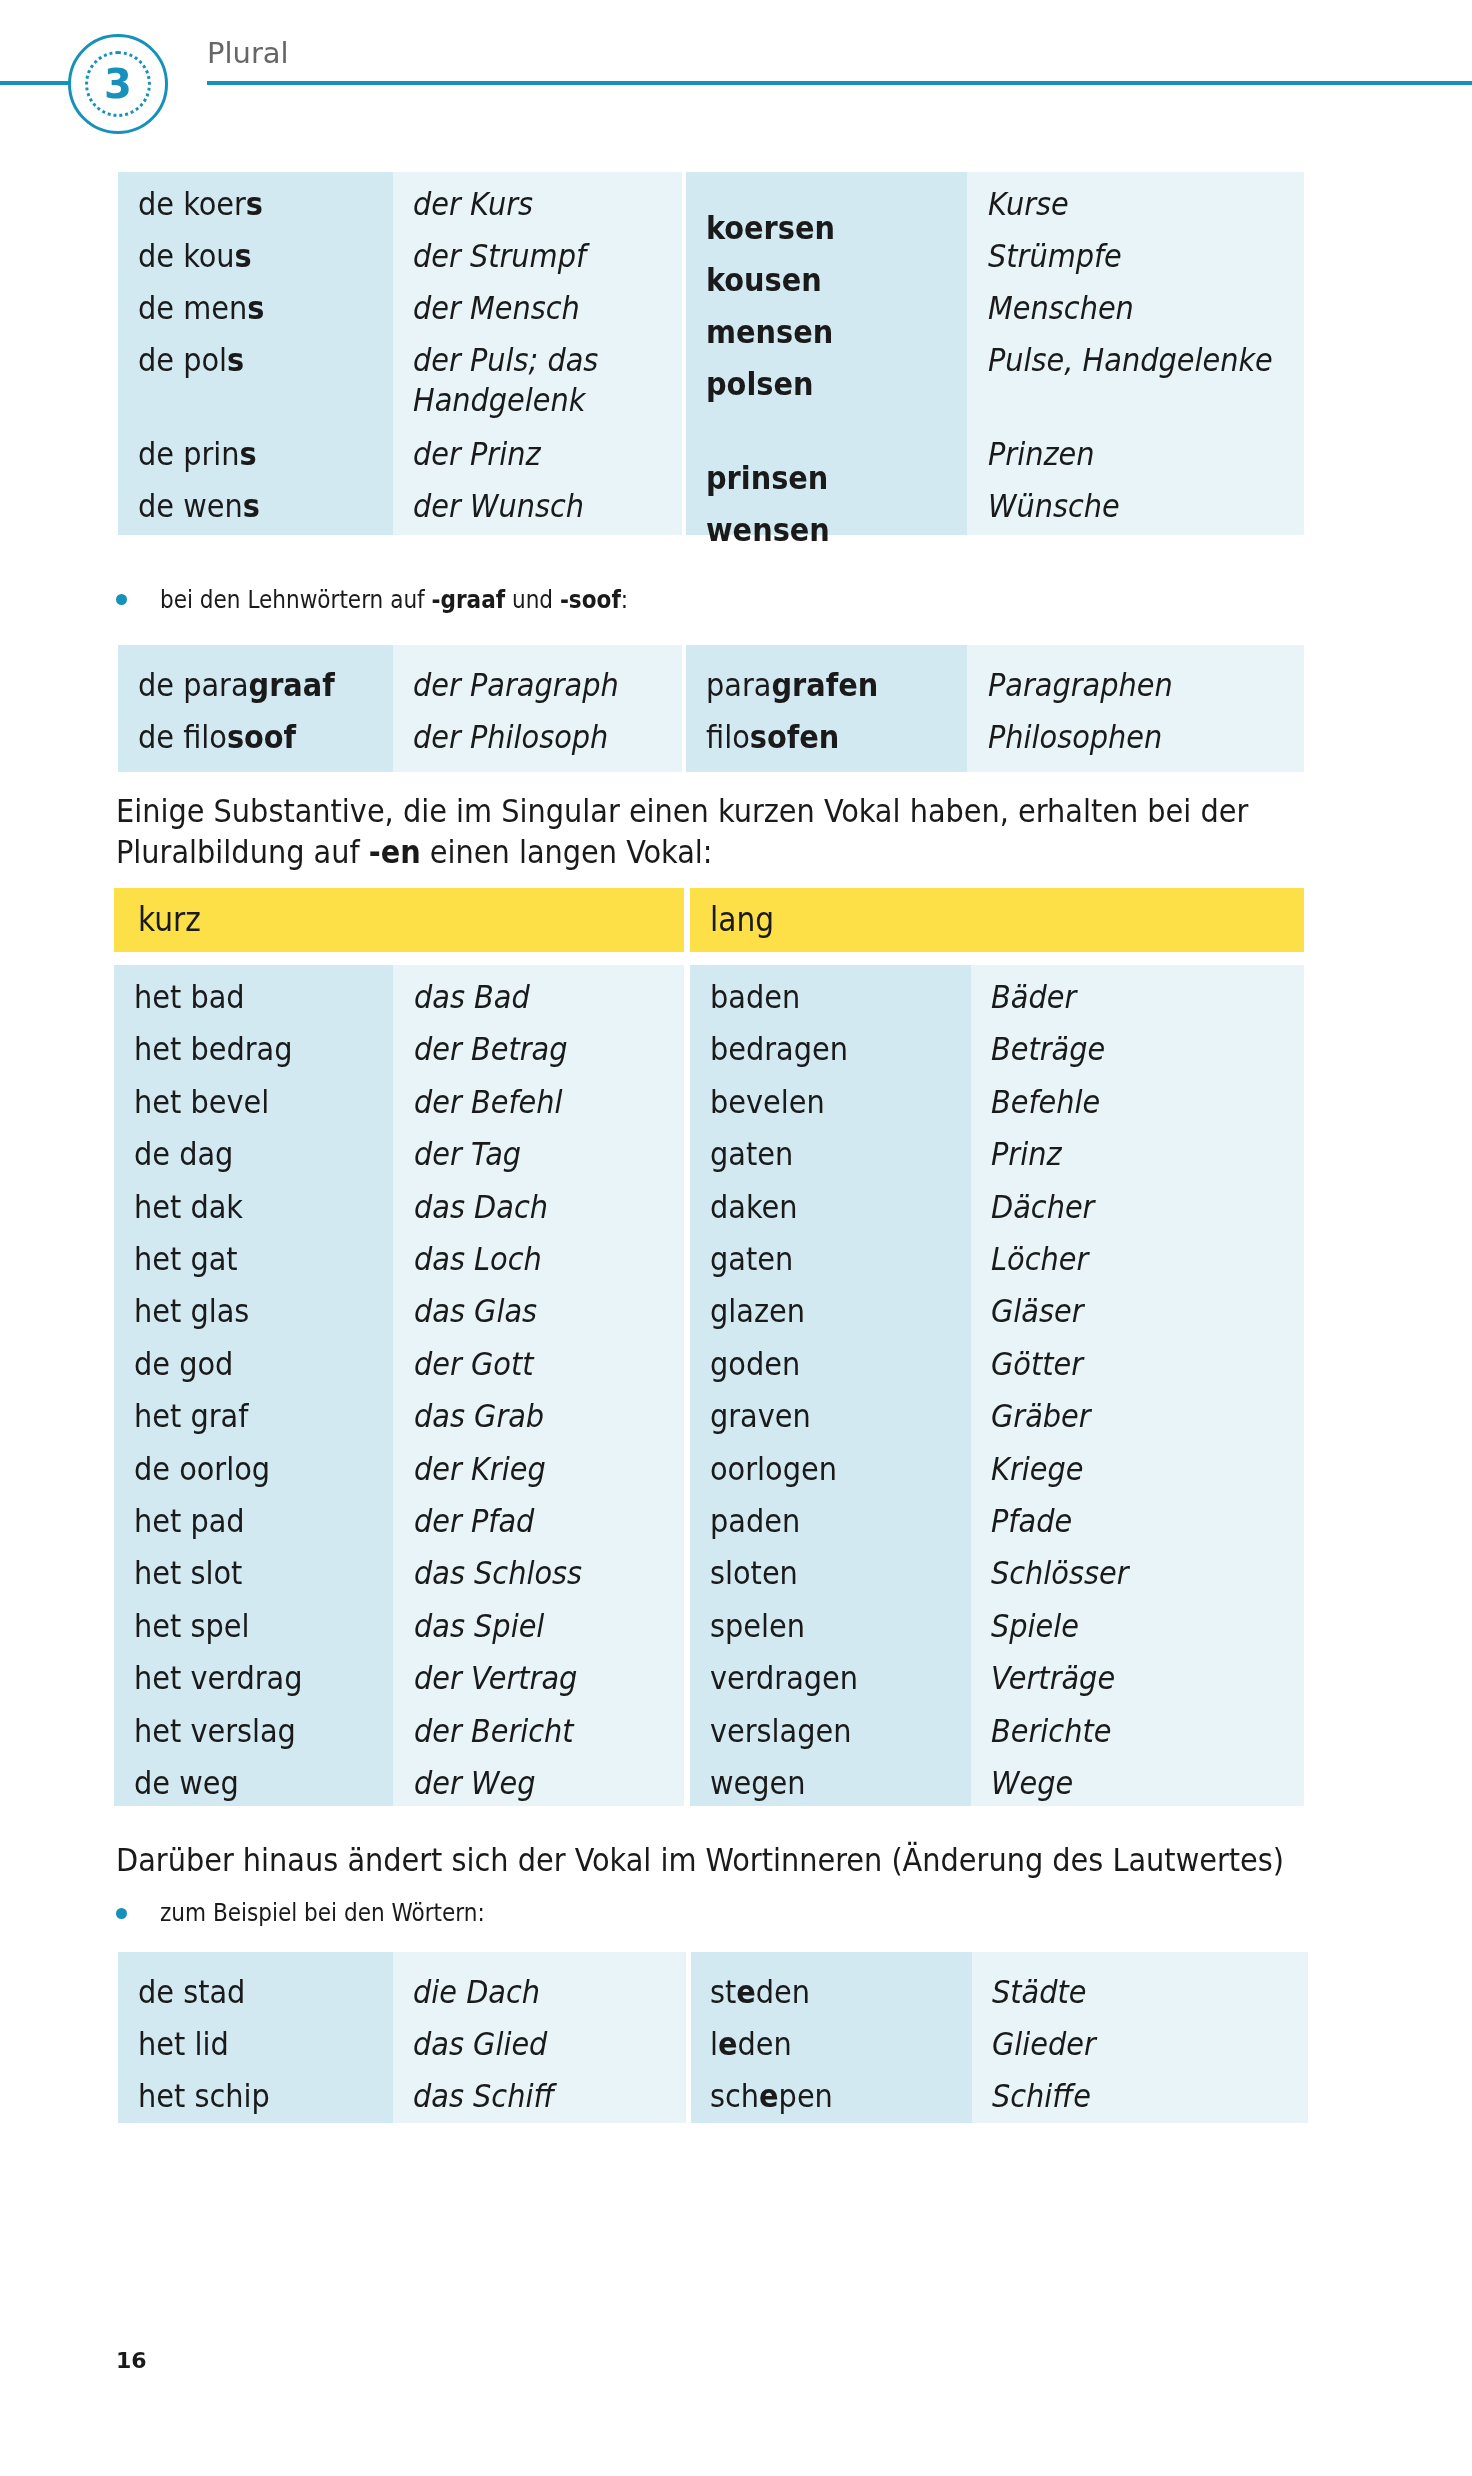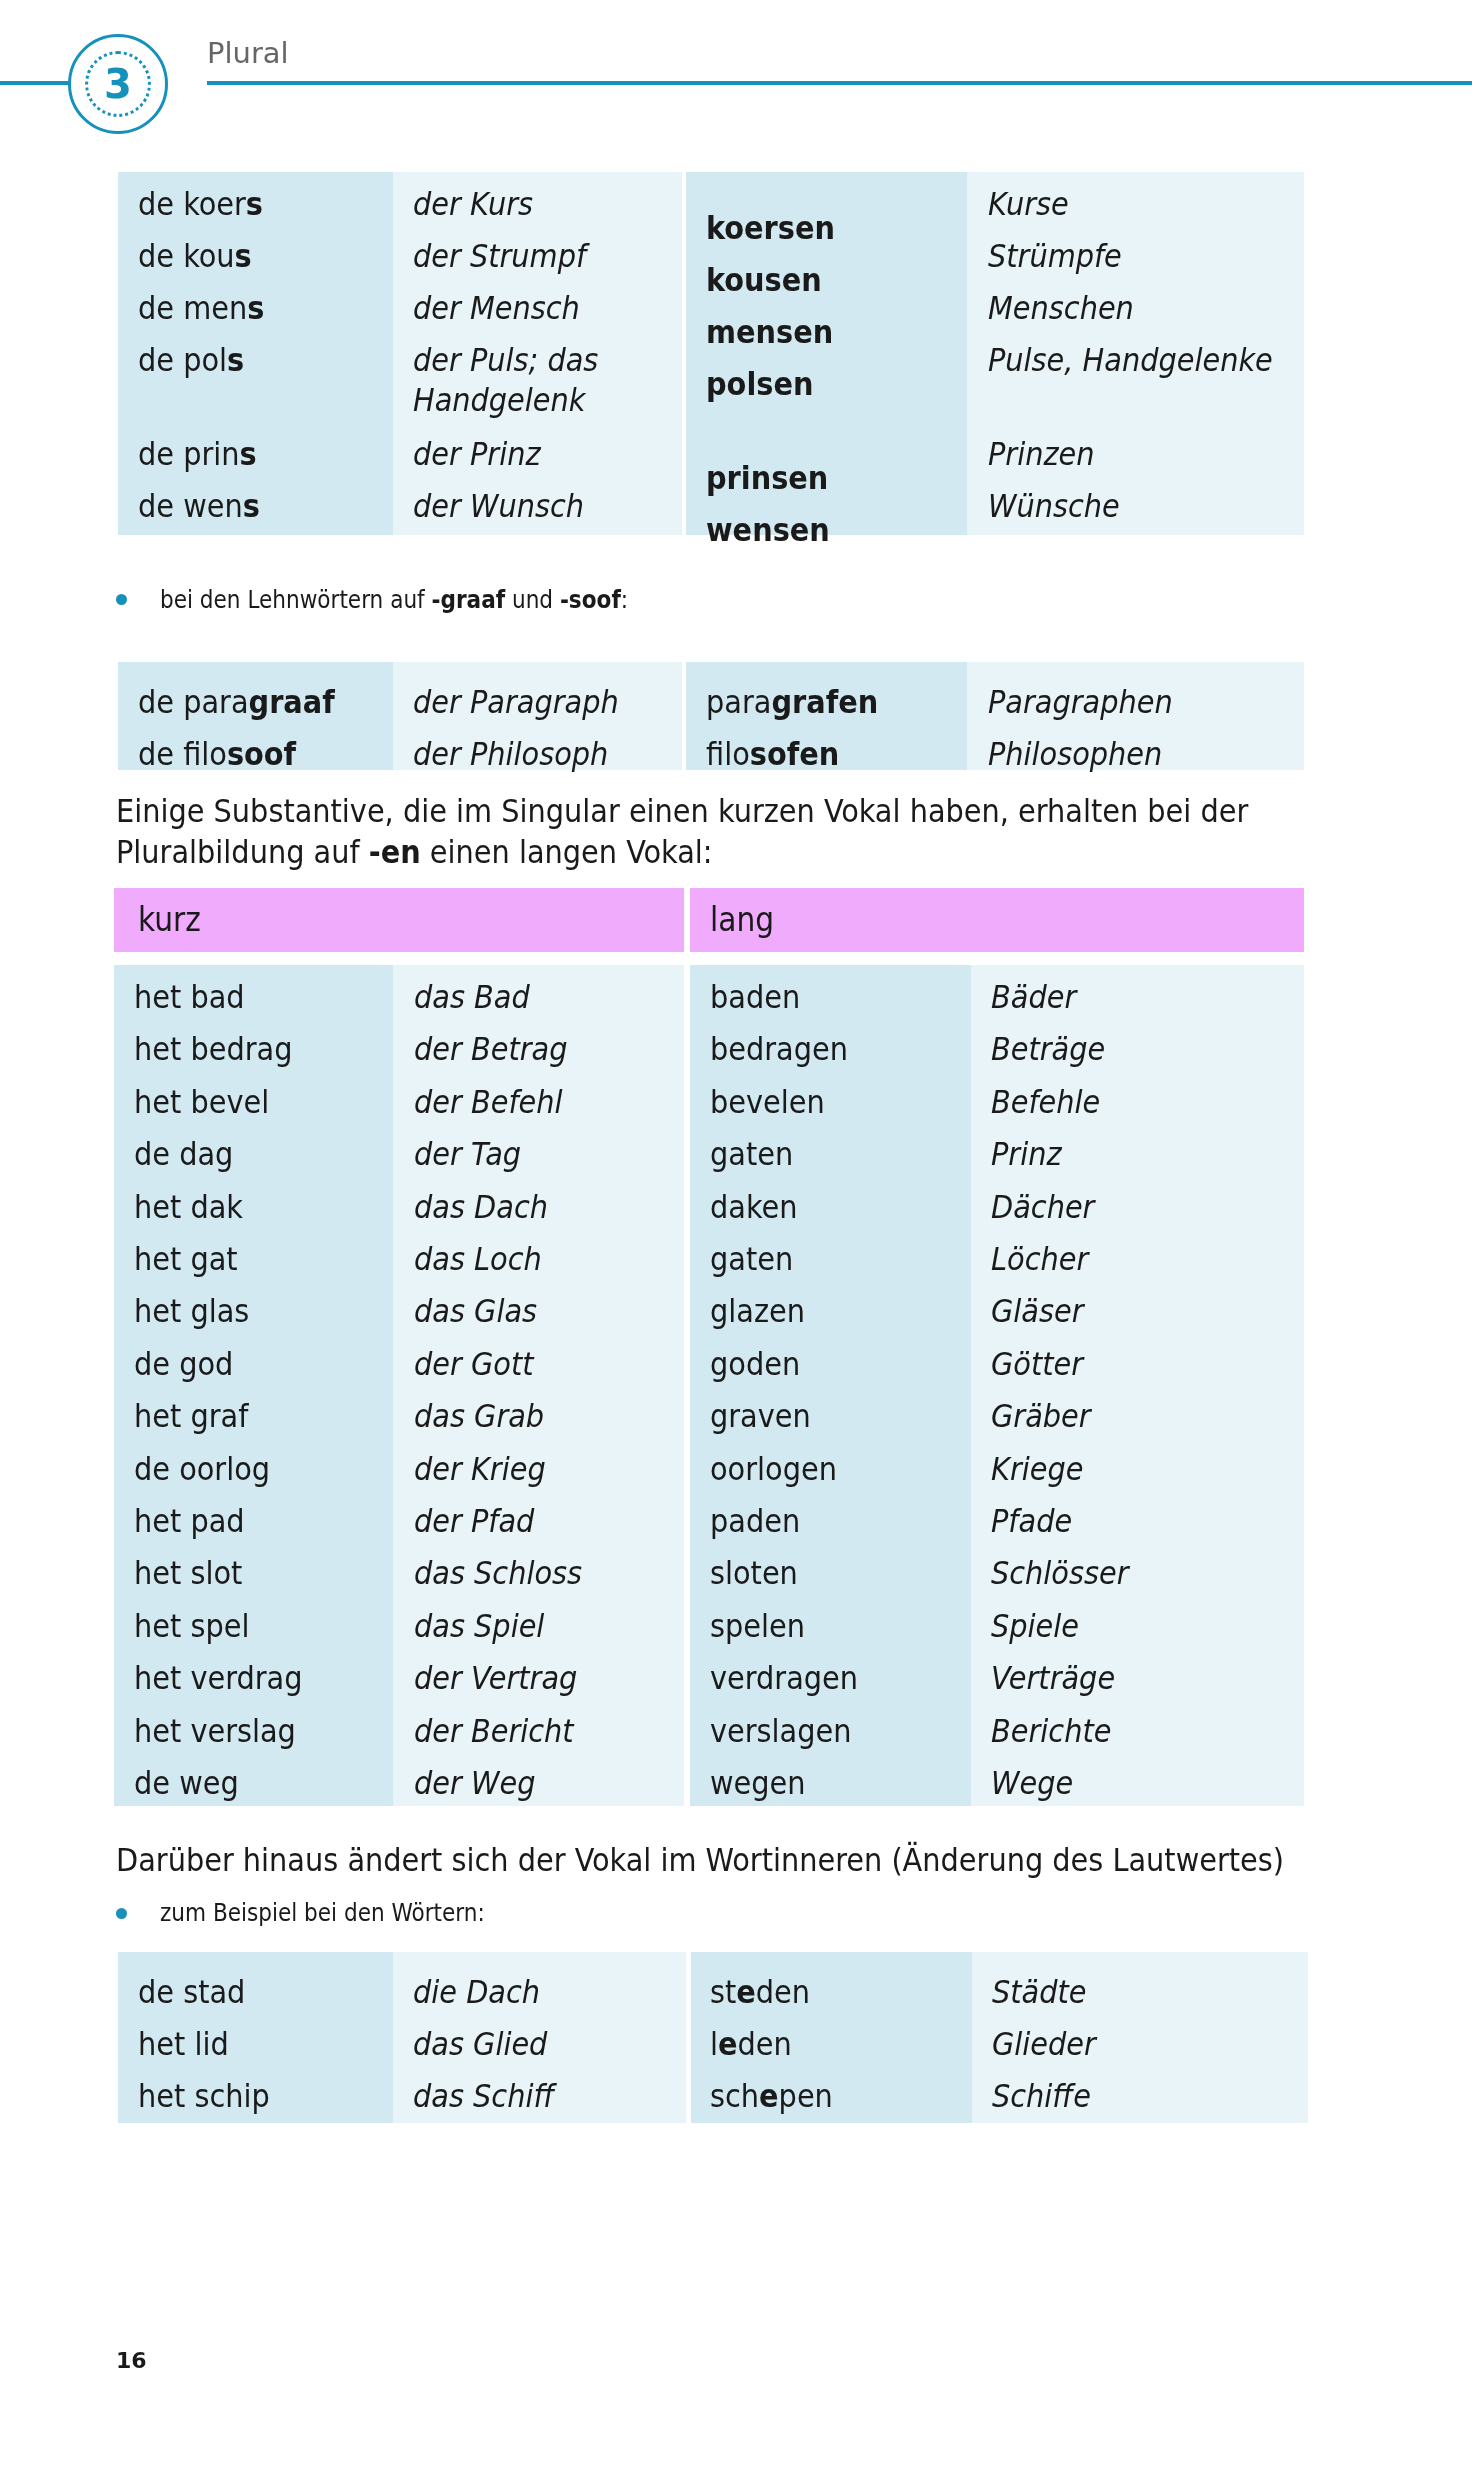--- a/index.html
+++ b/index.html
@@ -16,21 +16,21 @@
   .c2{left:275px;width:289px;background:#e8f4f7;}
   .c3{left:568px;width:281px;background:#d2e9f1;}
   .c4{left:849px;width:337px;background:#e8f4f7;}
   .row{position:absolute;left:0;width:100%;font-size:32px;line-height:40px;}
   .cell{position:absolute;top:0;}
   .cell.a{left:20px;}
   .cell.b{left:295px;font-style:italic;width:270px;}
   .cell.c{left:588px;}
   .cell.d{left:870px;font-style:italic;}
   .bold{font-weight:bold;margin-top:24px;}
-  .hdr{position:absolute;top:0;height:64px;background:#f0abfc;font-size:33px;line-height:64px;}
+  .hdr{position:absolute;top:0;height:64px;background:#fde047;font-size:33px;line-height:64px;}
   .txt{position:absolute;left:116px;font-size:32px;line-height:40px;white-space:nowrap;}
   .bullet{position:absolute;left:116px;width:11px;height:11px;border-radius:50%;background:#1591bb;}
   .btxt{position:absolute;left:160px;font-size:24px;line-height:40px;white-space:nowrap;}
   .pnum{left:116px;top:2348px;font-weight:bold;font-size:22px;font-family:"DejaVu Sans",sans-serif;}
 </style>
 </head>
 <body>
 
 <div class="hline" style="left:0;top:81px;width:70px;"></div>
 <div class="hline" style="left:207px;top:81px;width:1265px;"></div>
@@ -82,21 +82,21 @@
     <span class="cell c bold">wensen</span>
     <span class="cell d">Wünsche</span>
   </div>
 </div>
 
 <div class="bullet" style="top:594px;"></div>
 <div class="btxt" style="top:580px;">
   <span>bei den Lehnwörtern auf </span><b>-graaf</b><span> und </span><b>-soof</b><span>:</span>
 </div>
 
-<div class="tbl" style="top:662px;height:108px;">
+<div class="tbl" style="top:645px;height:127px;">
   <div class="blk c1"></div>
   <div class="blk c2"></div>
   <div class="blk c3"></div>
   <div class="blk c4"></div>
   <div class="row" style="top:20px;">
     <span class="cell a"><span>de para</span><b>graaf</b></span>
     <span class="cell b">der Paragraph</span>
     <span class="cell c"><span>para</span><b>grafen</b></span>
     <span class="cell d">Paragraphen</span>
   </div>

